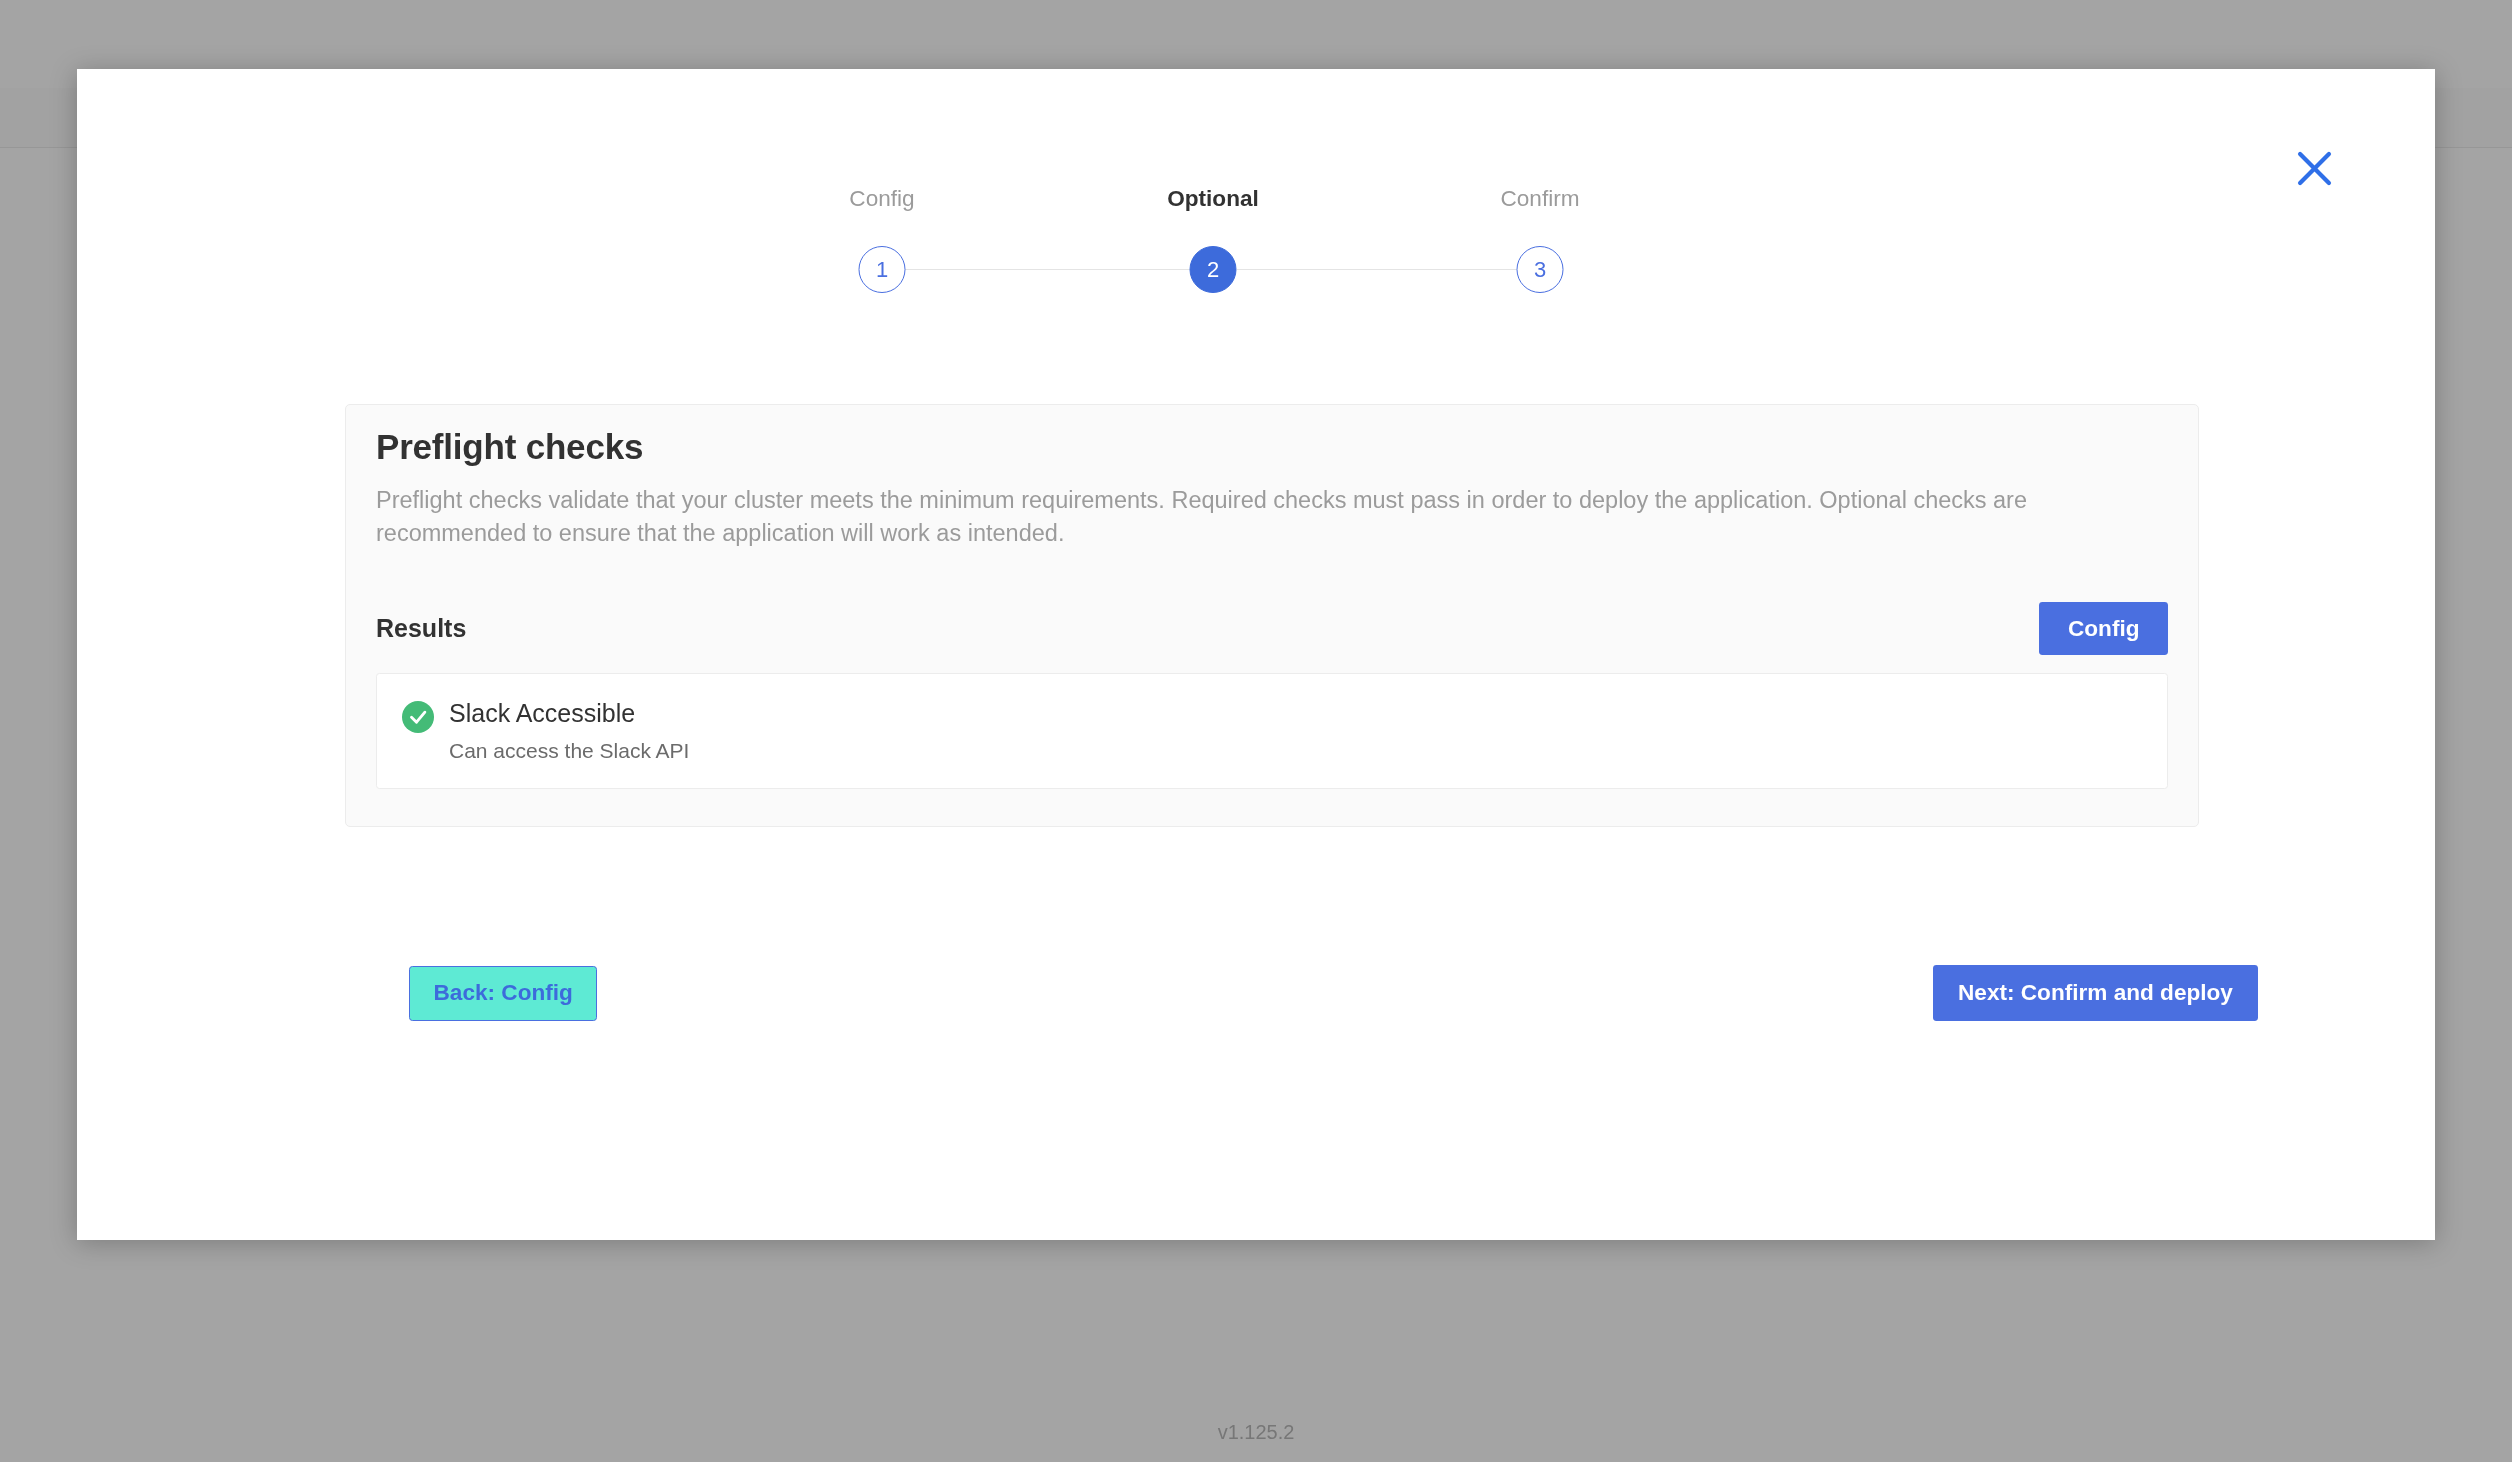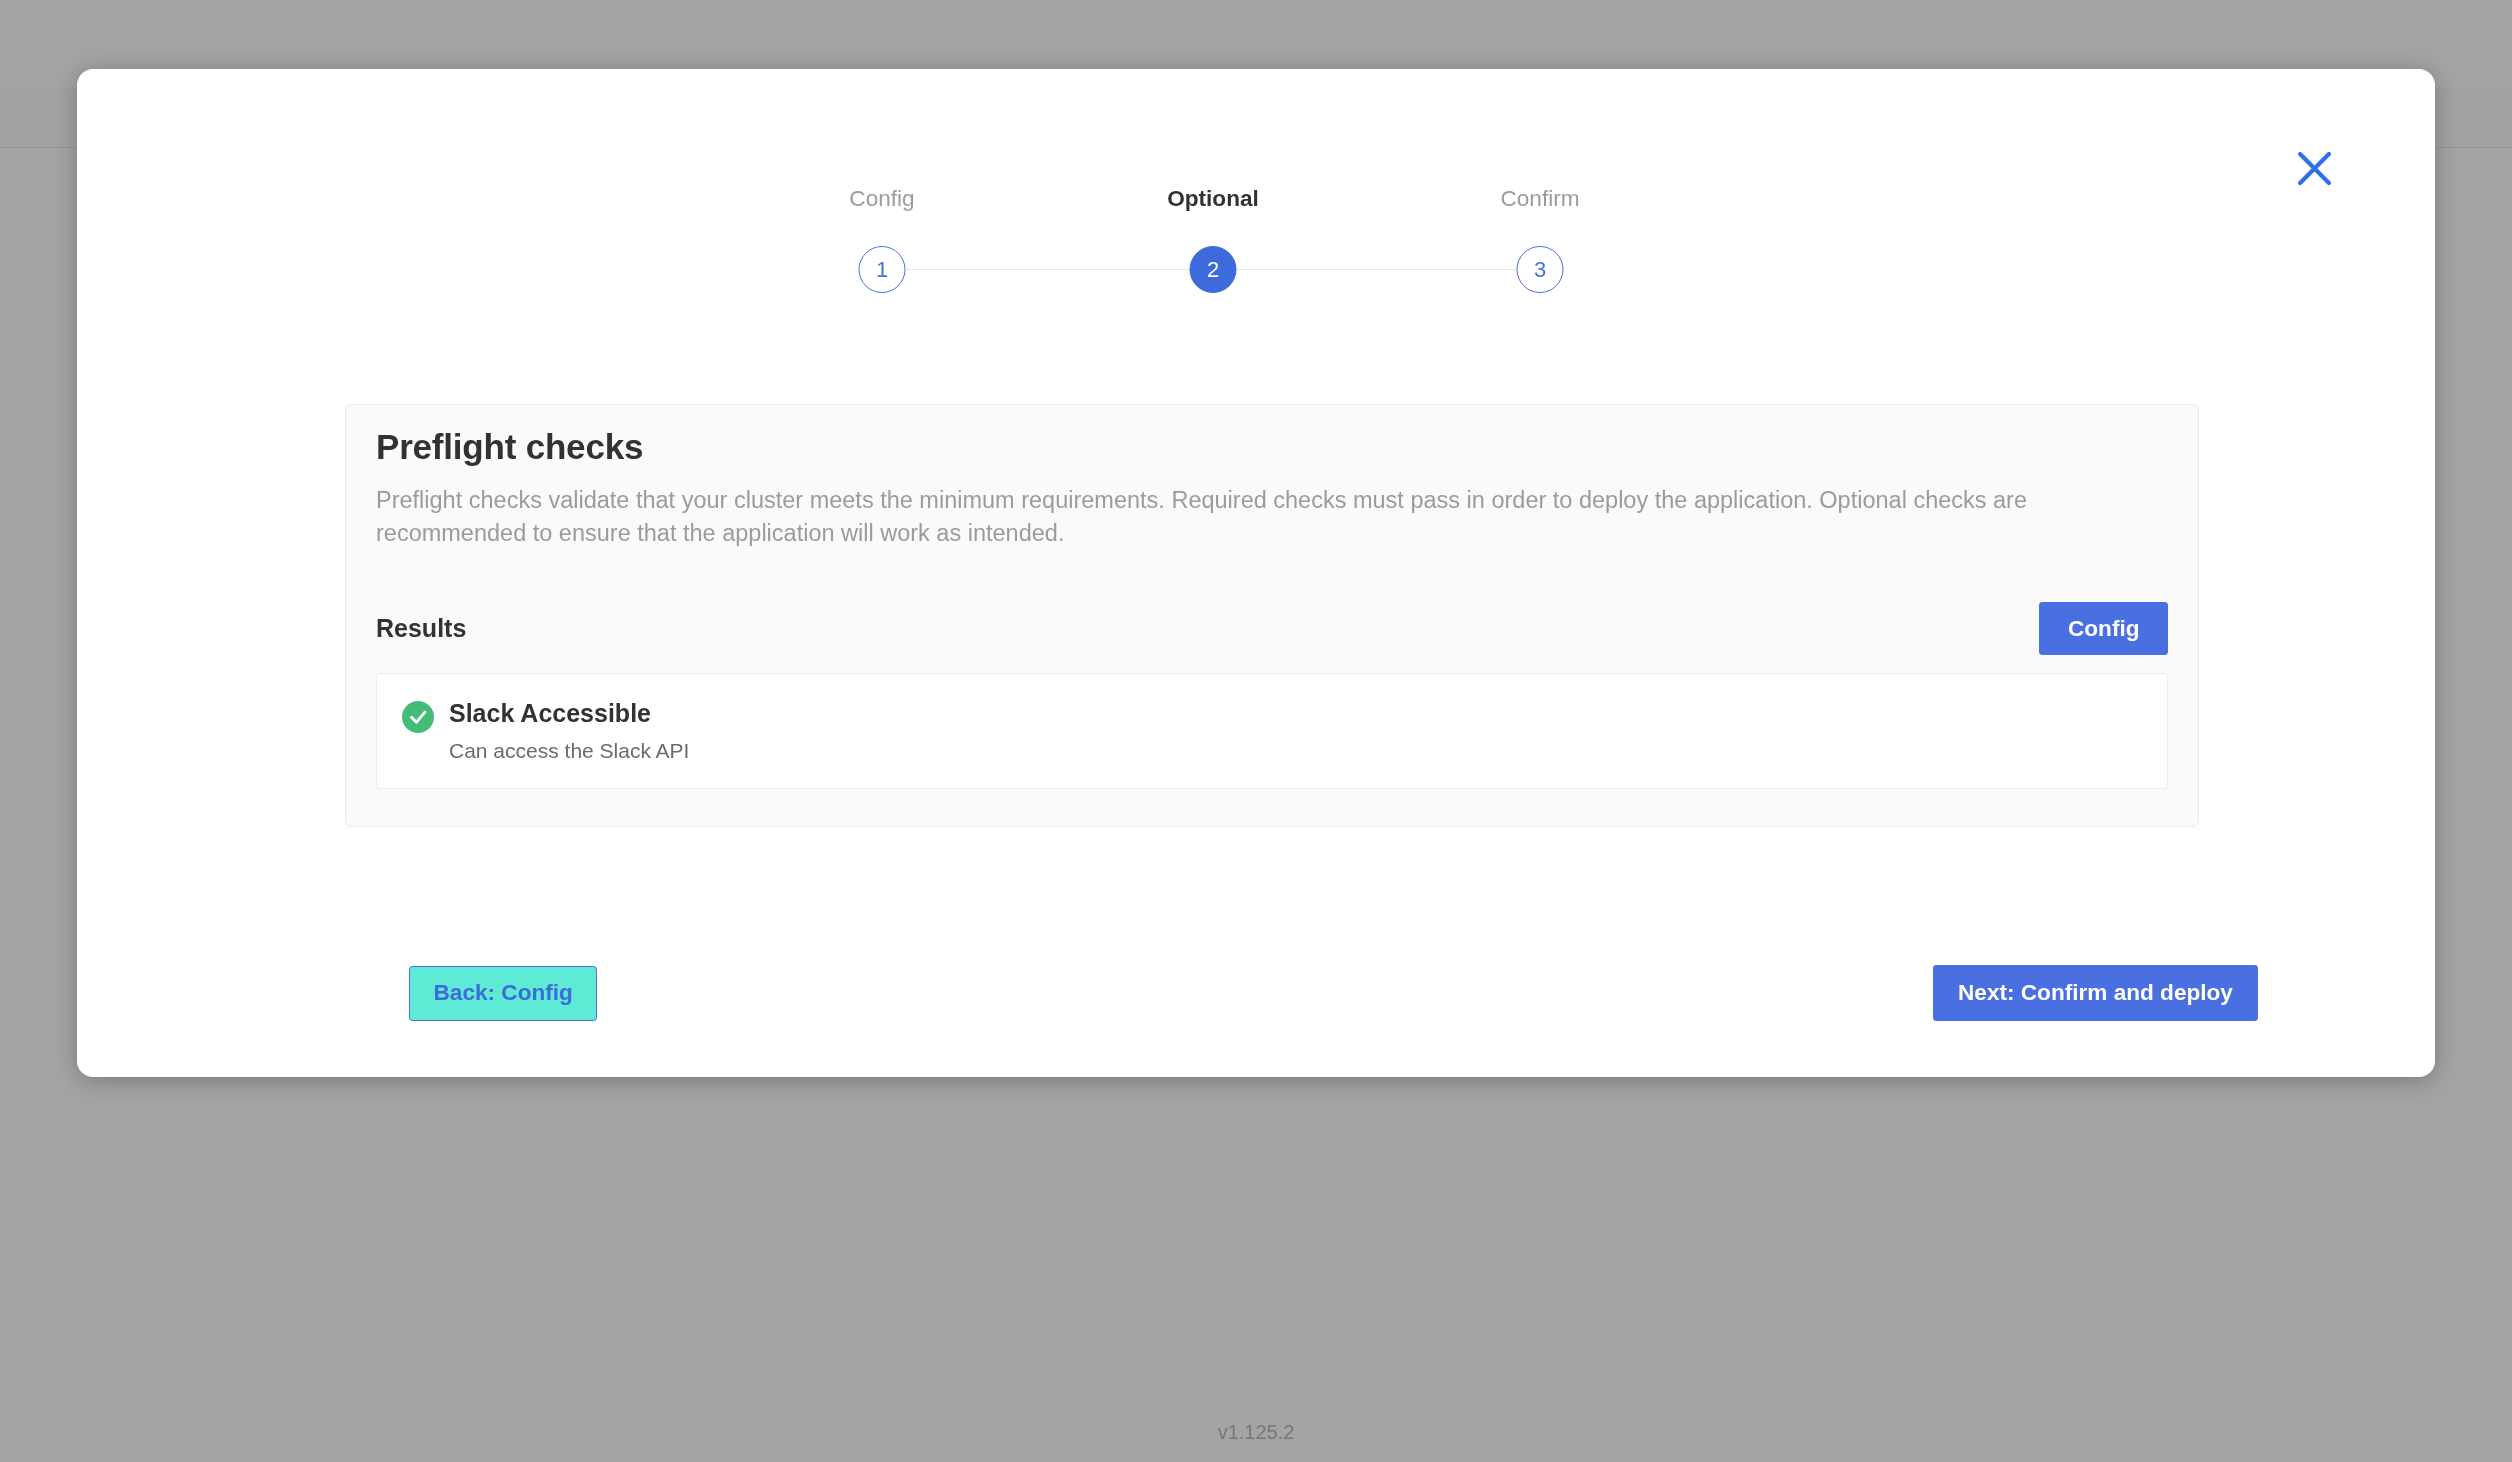--- a/index.html
+++ b/index.html
@@ -80,23 +80,23 @@
   .overlay {
     position: absolute;
     inset: 0;
     background: rgba(90,90,90,0.55);
   }
   .modal {
     position: absolute;
     left: 77px;
     top: 69px;
     width: 2358px;
-    height: 1008px;
-    background: #ffffff;
-    border-radius: 16px;
+    height: 1171px;
+    background: #ffffff;
+    border-radius: 0;
     box-shadow: 0 3.4px 25px rgba(0,0,0,.25);
     overflow: hidden;
   }
   .modal-close {
     position: absolute;
     top: 80px;
     right: 101px;
     width: 39px; height: 39px;
     cursor: pointer;
   }
@@ -218,21 +218,21 @@
     margin-right: 15px;
     margin-top: 3.4px;
     display: flex;
     align-items: center;
     justify-content: center;
   }
   .check-icon svg { display: block; }
   .check-text { padding-top: 0; }
   .check-title {
     font-size: 25px;
-    font-weight: bold;
+    font-weight: normal;
     color: #323232;
     line-height: 1.2;
   }
   .check-sub {
     font-size: 21px;
     color: #6b6b6b;
     margin-top: 11.7px;
   }
 
   

